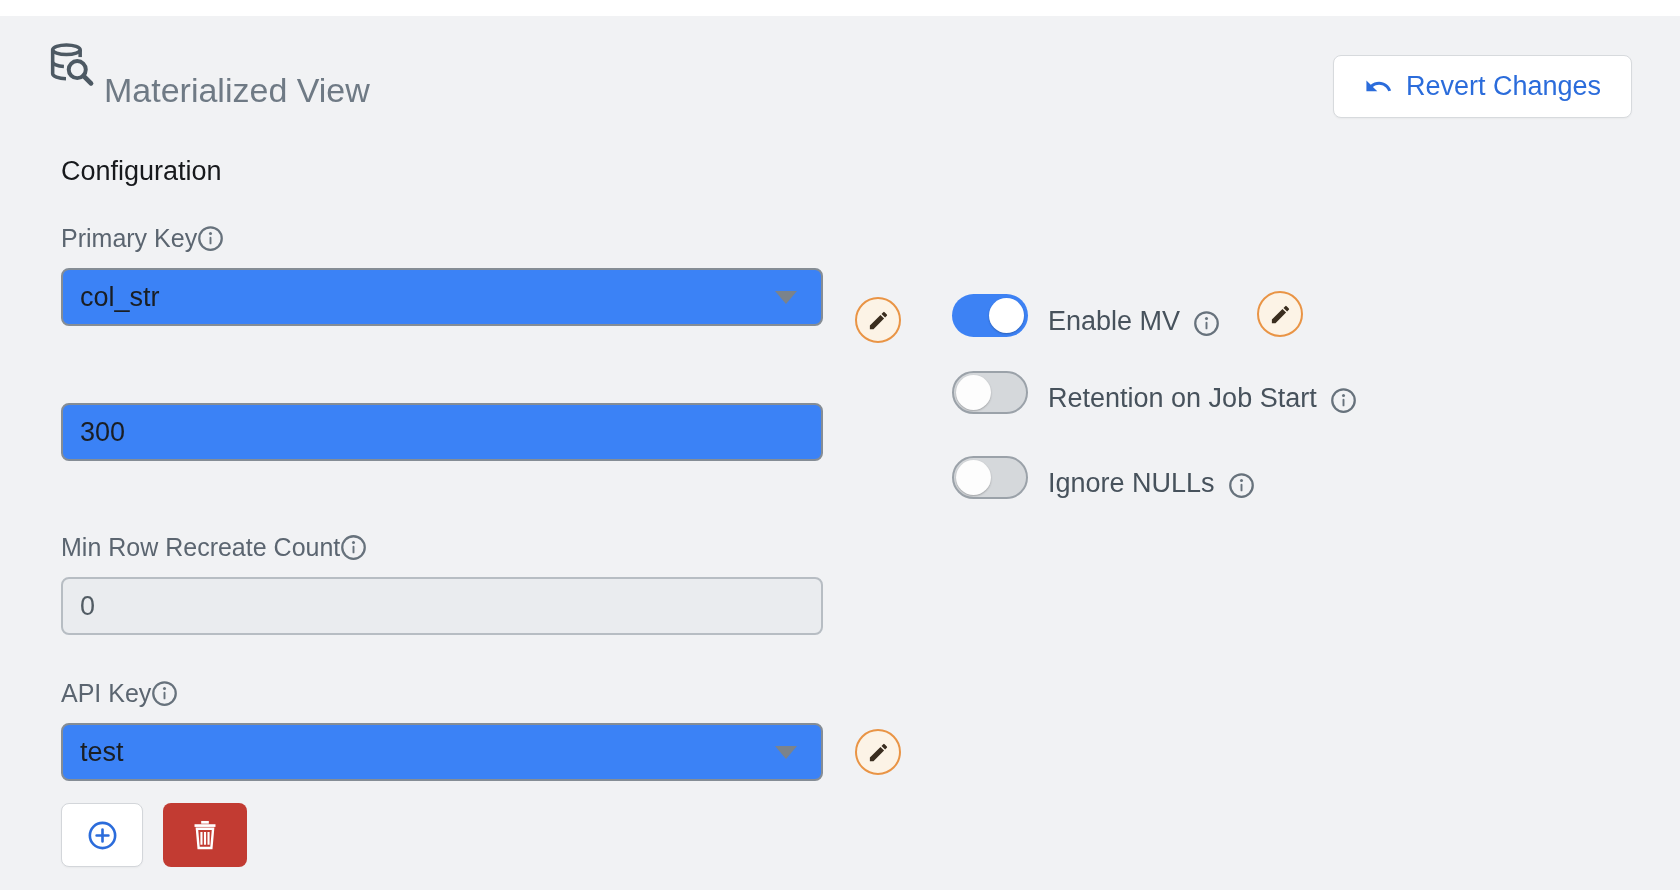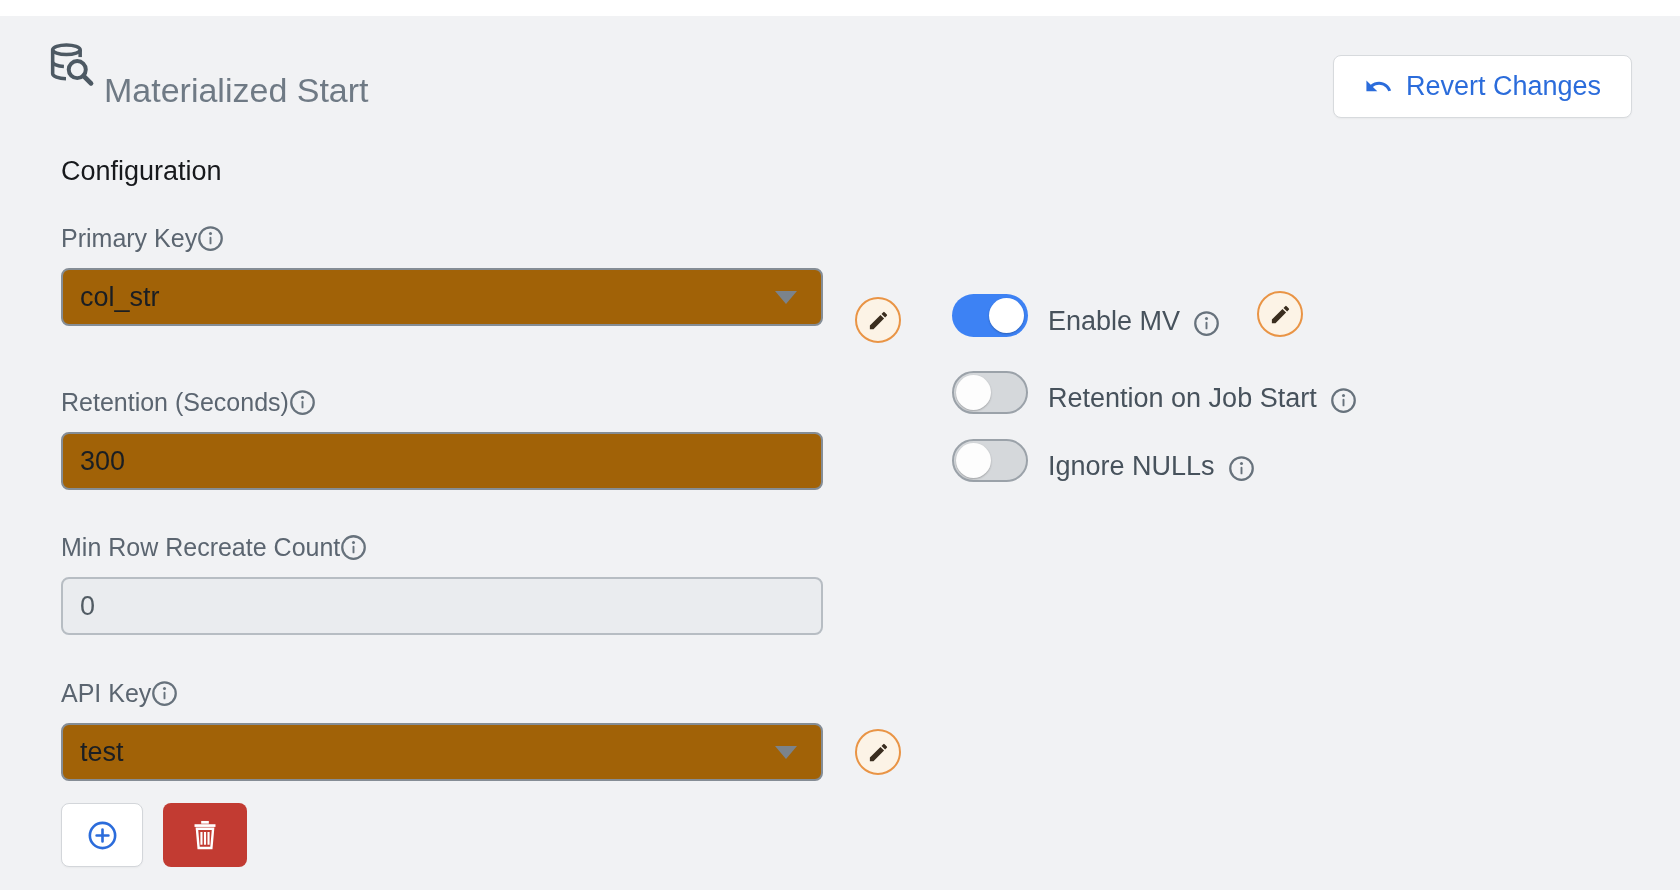--- a/index.html
+++ b/index.html
@@ -13,21 +13,21 @@
   .page-title{position:absolute;left:104px;top:44px;font-size:34px;line-height:46px;color:#6f7a85;font-weight:400;}
   .revert-btn{position:absolute;right:48px;top:55px;height:63px;padding:0 30px;display:flex;align-items:center;gap:13px;
     background:#ffffff;border:1.5px solid #d7dadd;border-radius:8px;box-shadow:0 1px 2px rgba(0,0,0,.04);cursor:pointer;}
   .revert-btn span{font-size:27px;font-weight:500;color:#2b6cdb;}
 
   .section-title{position:absolute;left:61px;top:134px;font-size:27px;font-weight:500;color:#17191c;}
 
   
   .fgroup{position:absolute;left:61px;width:762px;}
   .flabel{display:flex;align-items:center;font-size:25px;color:#5b6570;}
-  .fcontrol{margin-top:15px;width:762px;height:58px;background:#a16207;border:2px solid #858d95;border-radius:8px;
+  .fcontrol{margin-top:15px;width:762px;height:58px;background:#3b82f6;border:2px solid #858d95;border-radius:8px;
     display:flex;align-items:center;justify-content:space-between;padding:0 24px 0 17px;}
   .fvalue{font-size:27px;color:#1a1e23;}
   .caret{width:0;height:0;border-left:11px solid transparent;border-right:11px solid transparent;border-top:13px solid #7b838b;}
   input.fcontrol{font-size:27px;color:#1a1e23;outline:none;display:block;padding:0 17px;}
   input.fcontrol:disabled{background:#eaecef;border-color:#b7bdc3;color:#525c64;}
 
   
   .pencil-btn{position:absolute;width:46px;height:46px;border-radius:50%;background:#fcf3e6;border:2.5px solid #e99445;
     display:flex;align-items:center;justify-content:center;cursor:pointer;}
 
@@ -61,21 +61,21 @@
   <span class="hd-icon">
     <svg viewBox="0 0 24 24" width="50" height="50" fill="none" stroke="#4d5963">
       <ellipse cx="9.8" cy="4.7" rx="6.6" ry="2.3" stroke-width="1.7"></ellipse>
       <path d="M3.2 4.7v11.5c0 1.25 2.8 2.3 6.4 2.35" stroke-width="1.7"></path>
       <path d="M16.4 4.7v3.5" stroke-width="1.7"></path>
       <path d="M3.2 10.4c0 1.2 2.3 2.2 5.4 2.35" stroke-width="1.7"></path>
       <circle cx="15" cy="14.2" r="4.1" stroke-width="1.9"></circle>
       <path d="M18 17.2l3.6 3.6" stroke-width="2.3" stroke-linecap="round"></path>
     </svg>
   </span>
-  <h1 class="page-title">Materialized Start</h1>
+  <h1 class="page-title">Materialized View</h1>
 
   <button class="revert-btn">
     <span class="icon" style="display:inline-flex;">
       <svg viewBox="0 0 24 24" width="29" height="29" fill="#2b6cdb">
         <path d="M12.5 8c-2.65 0-5.05.99-6.9 2.6L2 7v9h9l-3.62-3.62c1.39-1.16 3.16-1.88 5.12-1.88 3.54 0 6.55 2.31 7.6 5.5l2.37-.78C21.08 11.03 17.15 8 12.5 8z"></path>
       </svg>
     </span>
     <span>Revert Changes</span>
   </button>
 
@@ -99,30 +99,20 @@
   </div>
   <button class="pencil-btn" style="left:855px;top:297px;">
     <span style="display:inline-flex;">
       <svg viewBox="0 0 24 24" width="23" height="23" fill="#3a2d1f">
         <path d="M3 17.25V21h3.75L17.81 9.94l-3.75-3.75L3 17.25zM20.71 7.04c.39-.39.39-1.02 0-1.41l-2.34-2.34a.9959.9959 0 0 0-1.41 0l-1.83 1.83 3.75 3.75 1.83-1.83z"></path>
       </svg>
     </span>
   </button>
 
   <div class="fgroup" style="top:388px;">
-    <div class="flabel">
-      <span>Retention (Seconds)</span>
-      <span class="info-icon">
-        <svg viewBox="0 0 24 24" width="27" height="27" fill="none">
-          <circle cx="12" cy="12" r="10" stroke="#67727c" stroke-width="2"></circle>
-          <circle cx="12" cy="7.6" r="1.35" fill="#67727c"></circle>
-          <rect x="11.15" y="10.4" width="1.7" height="6.8" rx="0.85" fill="#67727c"></rect>
-        </svg>
-      </span>
-    </div>
     <input class="fcontrol" value="300" style="">
   </div>
 
   <div class="fgroup" style="top:533px;">
     <div class="flabel">
       <span>Min Row Recreate Count</span>
       <span class="info-icon">
         <svg viewBox="0 0 24 24" width="27" height="27" fill="none">
           <circle cx="12" cy="12" r="10" stroke="#67727c" stroke-width="2"></circle>
           <circle cx="12" cy="7.6" r="1.35" fill="#67727c"></circle>
@@ -206,21 +196,21 @@
     <span class="tlabel">Retention on Job Start</span>
     <span class="info-icon">
       <svg viewBox="0 0 24 24" width="27" height="27" fill="none">
         <circle cx="12" cy="12" r="10" stroke="#67727c" stroke-width="2"></circle>
         <circle cx="12" cy="7.6" r="1.35" fill="#67727c"></circle>
         <rect x="11.15" y="10.4" width="1.7" height="6.8" rx="0.85" fill="#67727c"></rect>
       </svg>
     </span>
   </div>
 
-  <div class="trow" style="top:436px;">
+  <div class="trow" style="top:453px;">
     <span class="toggle off" role="switch" aria-checked="false">
         <span class="knob"></span>
       </span>
     <span class="tlabel">Ignore NULLs</span>
     <span class="info-icon">
       <svg viewBox="0 0 24 24" width="27" height="27" fill="none">
         <circle cx="12" cy="12" r="10" stroke="#67727c" stroke-width="2"></circle>
         <circle cx="12" cy="7.6" r="1.35" fill="#67727c"></circle>
         <rect x="11.15" y="10.4" width="1.7" height="6.8" rx="0.85" fill="#67727c"></rect>
       </svg>

